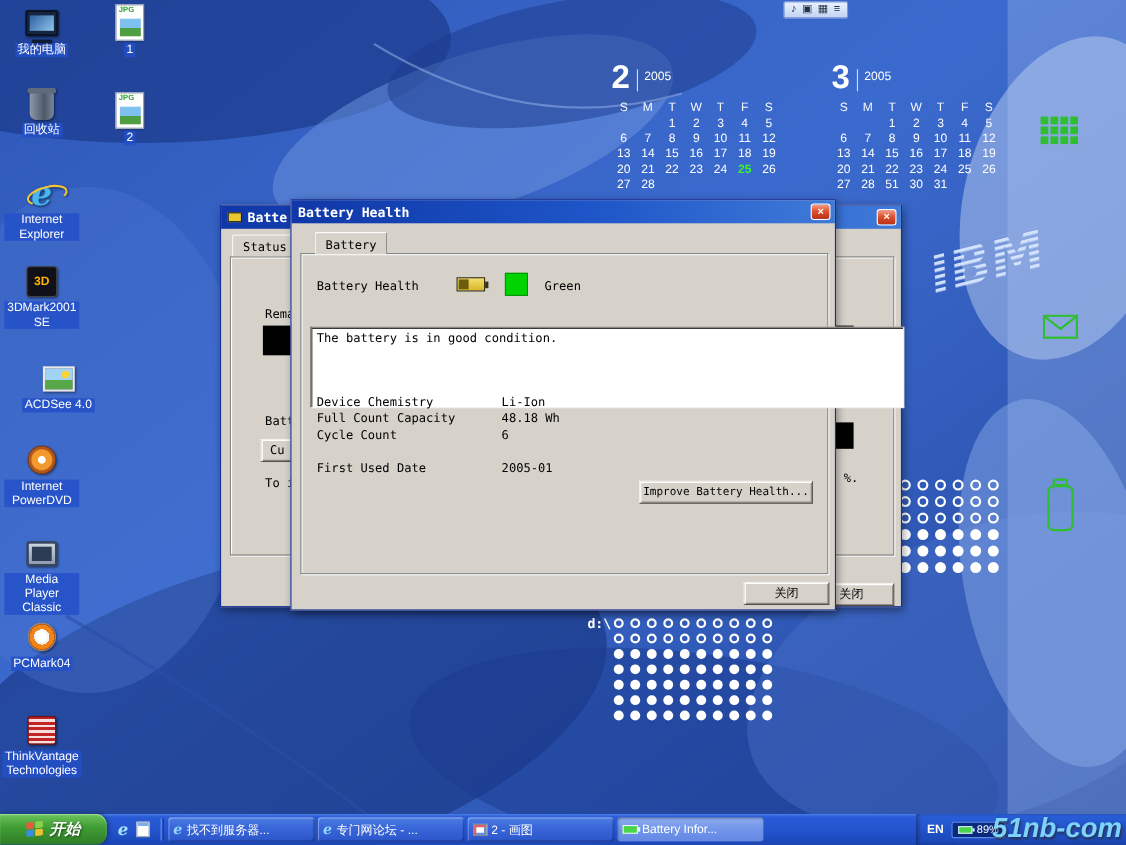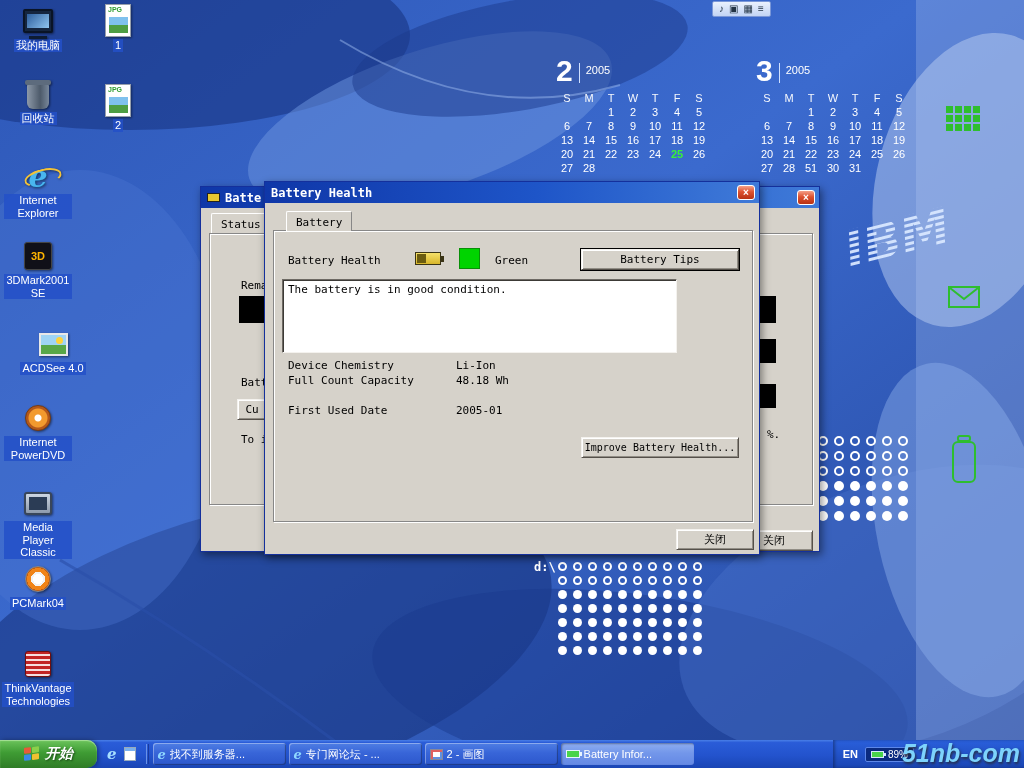--- a/index.html
+++ b/index.html
@@ -101,21 +101,21 @@
 #bh-dialog{left:264px;top:181px;width:496px;height:374px;z-index:20}
 #bh-tab{left:21px;top:29px}
 #bh-frame{left:8px;top:48px;width:480px;height:292px}
 #bh-health-label{left:23px;top:72px}
 #bh-batt{position:absolute;left:150px;top:70px;width:26px;height:13px;background:linear-gradient(#f5e06a,#d8b62a);border:1px solid #3a3416}
 #bh-batt::before{content:"";position:absolute;left:1px;top:1px;bottom:1px;width:9px;background:#6b5c10}
 #bh-batt::after{content:"";position:absolute;right:-4px;top:3px;width:3px;height:6px;background:#3a3416}
 #bh-swatch{position:absolute;left:194px;top:66px;width:21px;height:21px;background:#00d400;border:1px solid #089008}
 #bh-status{left:230px;top:72px}
 #bh-tips{left:316px;top:67px;width:158px;height:21px}
-#bh-cond{left:17px;top:97px;width:395px;height:74px}
+#bh-cond{left:17px;top:115px;width:540px;height:74px}
 #bh-details{position:absolute;left:23px;top:176px;font-family:"DejaVu Sans Mono",monospace;font-size:11px;color:#000}
 .drow{line-height:15px;white-space:nowrap}
 .drow.gaprow{margin-top:15px}
 .dlabel{display:inline-block;width:168px}
 #bh-improve{left:316px;top:255px;width:158px;height:21px;font-size:10px}
 #bh-close{left:411px;top:347px;width:78px;height:21px}
 
 
 #taskbar{position:absolute;left:0;bottom:0;width:1024px;height:28px;z-index:50;display:flex;align-items:center;
  background:linear-gradient(#4a80e8 0%,#2a5cd8 9%,#2353cd 55%,#1a45b4 100%)}
@@ -537,25 +537,25 @@
   <div class="titlebar">
     <span>Battery Health</span>
     <span class="xbtn">×</span>
   </div>
   <div class="tab" id="bh-tab">Battery</div>
   <div class="gframe" id="bh-frame"></div>
   <div class="mono abs" id="bh-health-label">Battery Health</div>
   <div id="bh-batt"></div>
   <div id="bh-swatch"></div>
   <div class="mono abs" id="bh-status">Green</div>
-  <div class="btn default" id="bh-tips">Battery Tips</div>
   <div class="sunkbox" id="bh-cond">The battery is in good condition.</div>
   <div id="bh-details">
       <div class="drow"><span class="dlabel">Device Chemistry</span><span class="dvalue">Li-Ion</span></div>
       <div class="drow"><span class="dlabel">Full Count Capacity</span><span class="dvalue">48.18 Wh</span></div>
+      <div class="drow"><span class="dlabel">Cycle Count</span><span class="dvalue">6</span></div>
       <div class="drow gaprow"><span class="dlabel">First Used Date</span><span class="dvalue">2005-01</span></div>
     </div>
   <div class="btn" id="bh-improve">Improve Battery Health...</div>
   <div class="btn" id="bh-close">关闭</div>
 </div>
 
 <div id="taskbar">
   <div id="start-button">
     <span class="flag">
       <span class="fl-r"></span>

